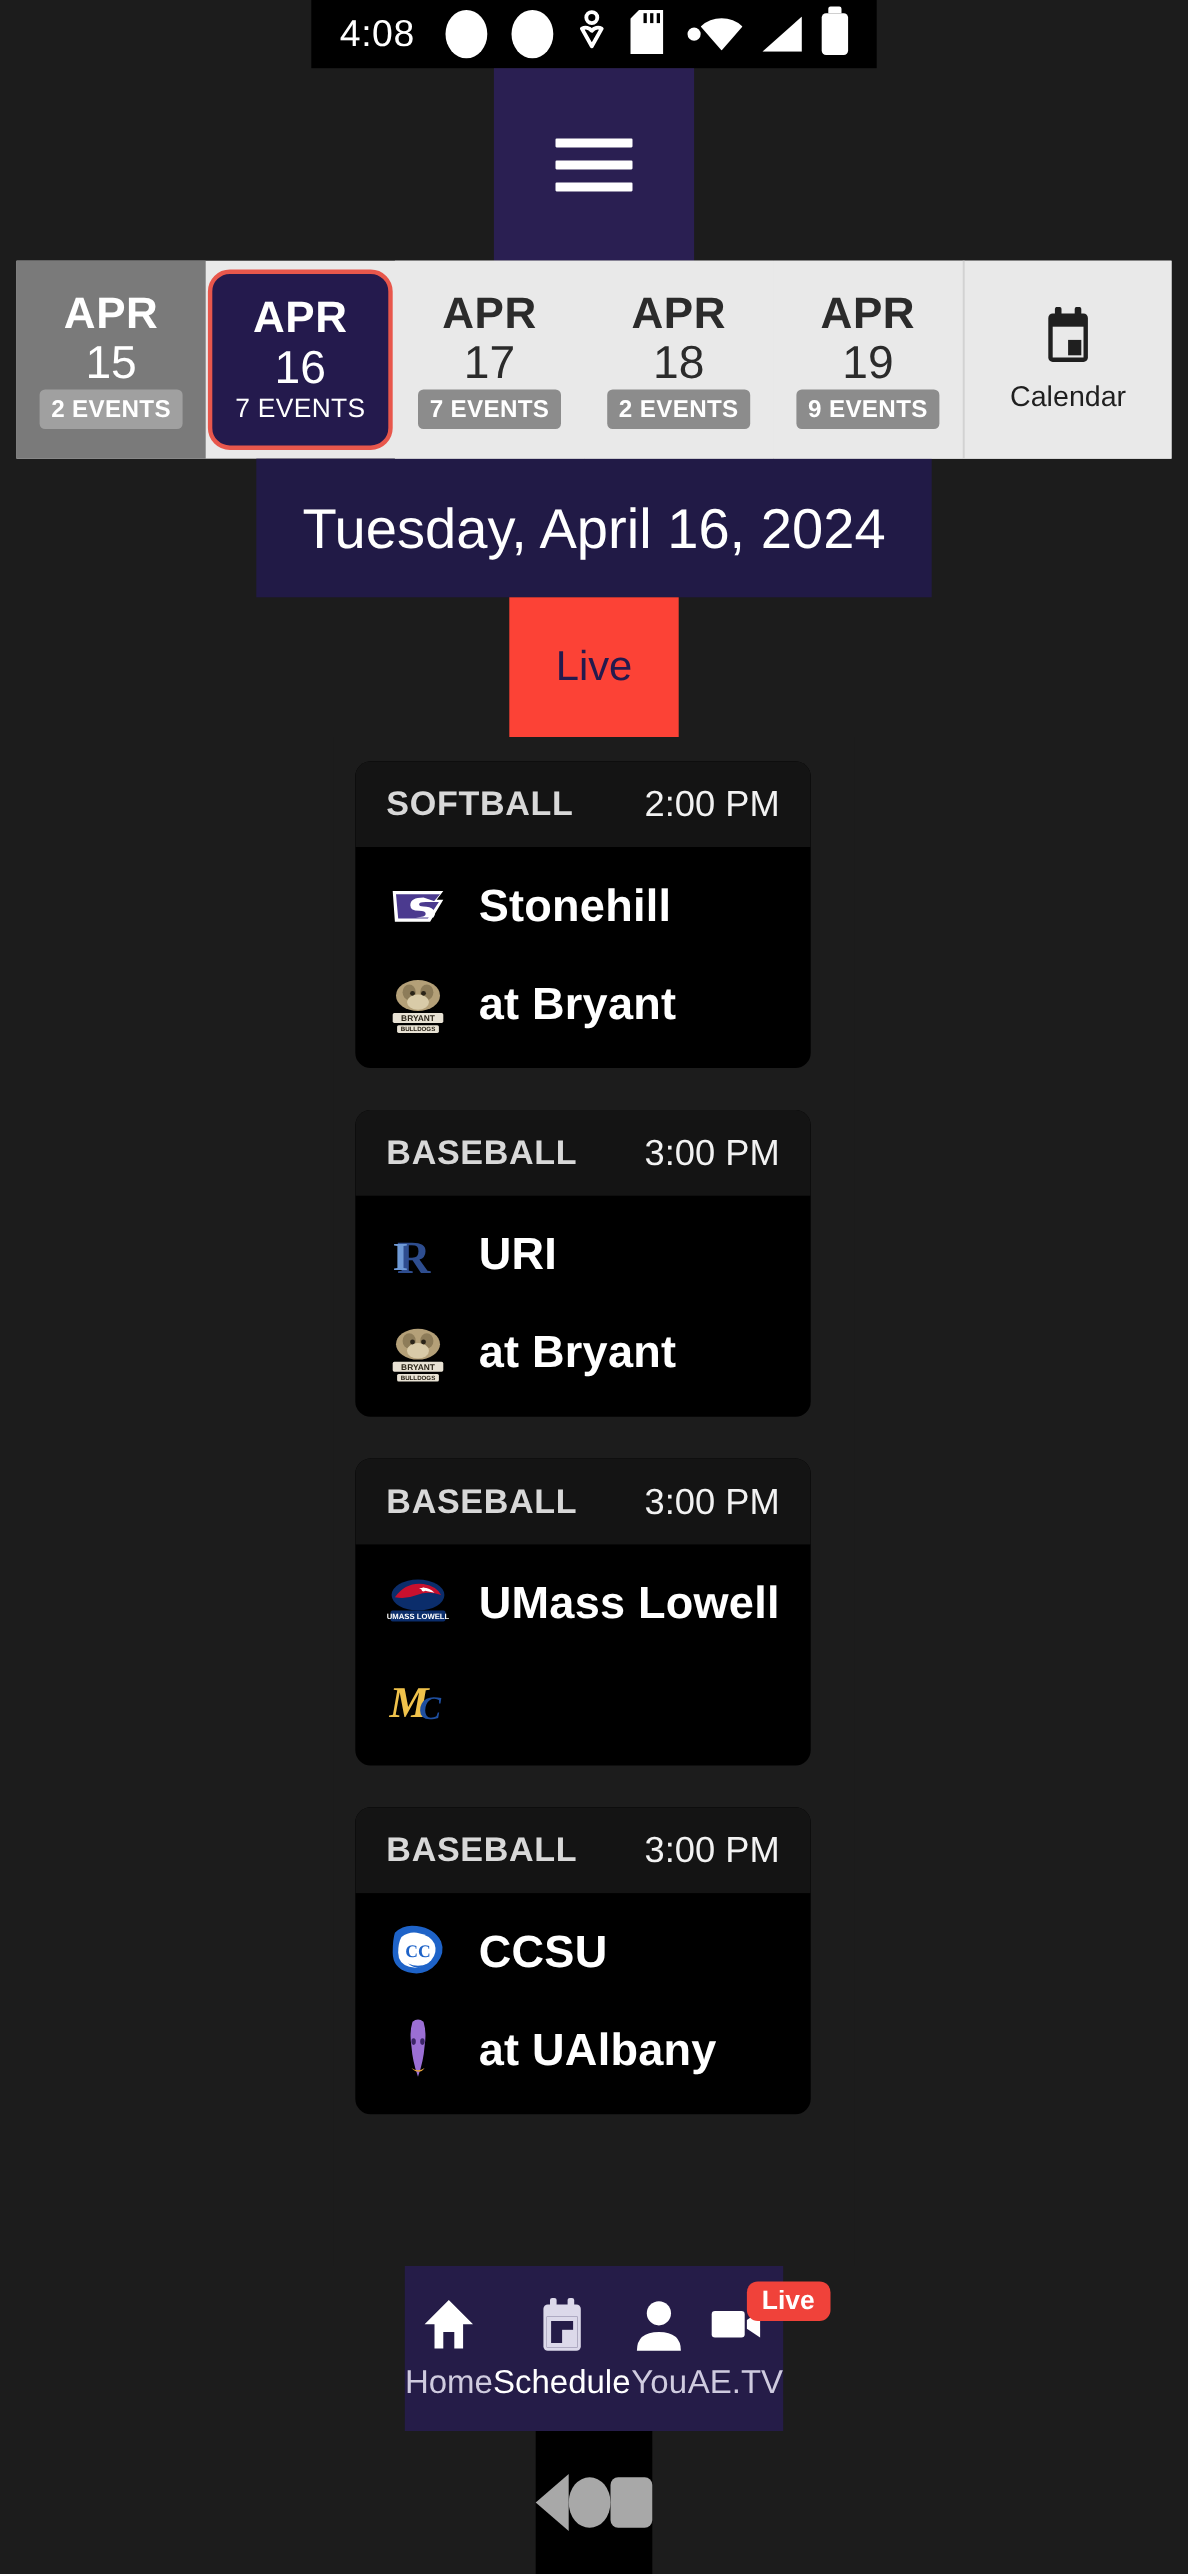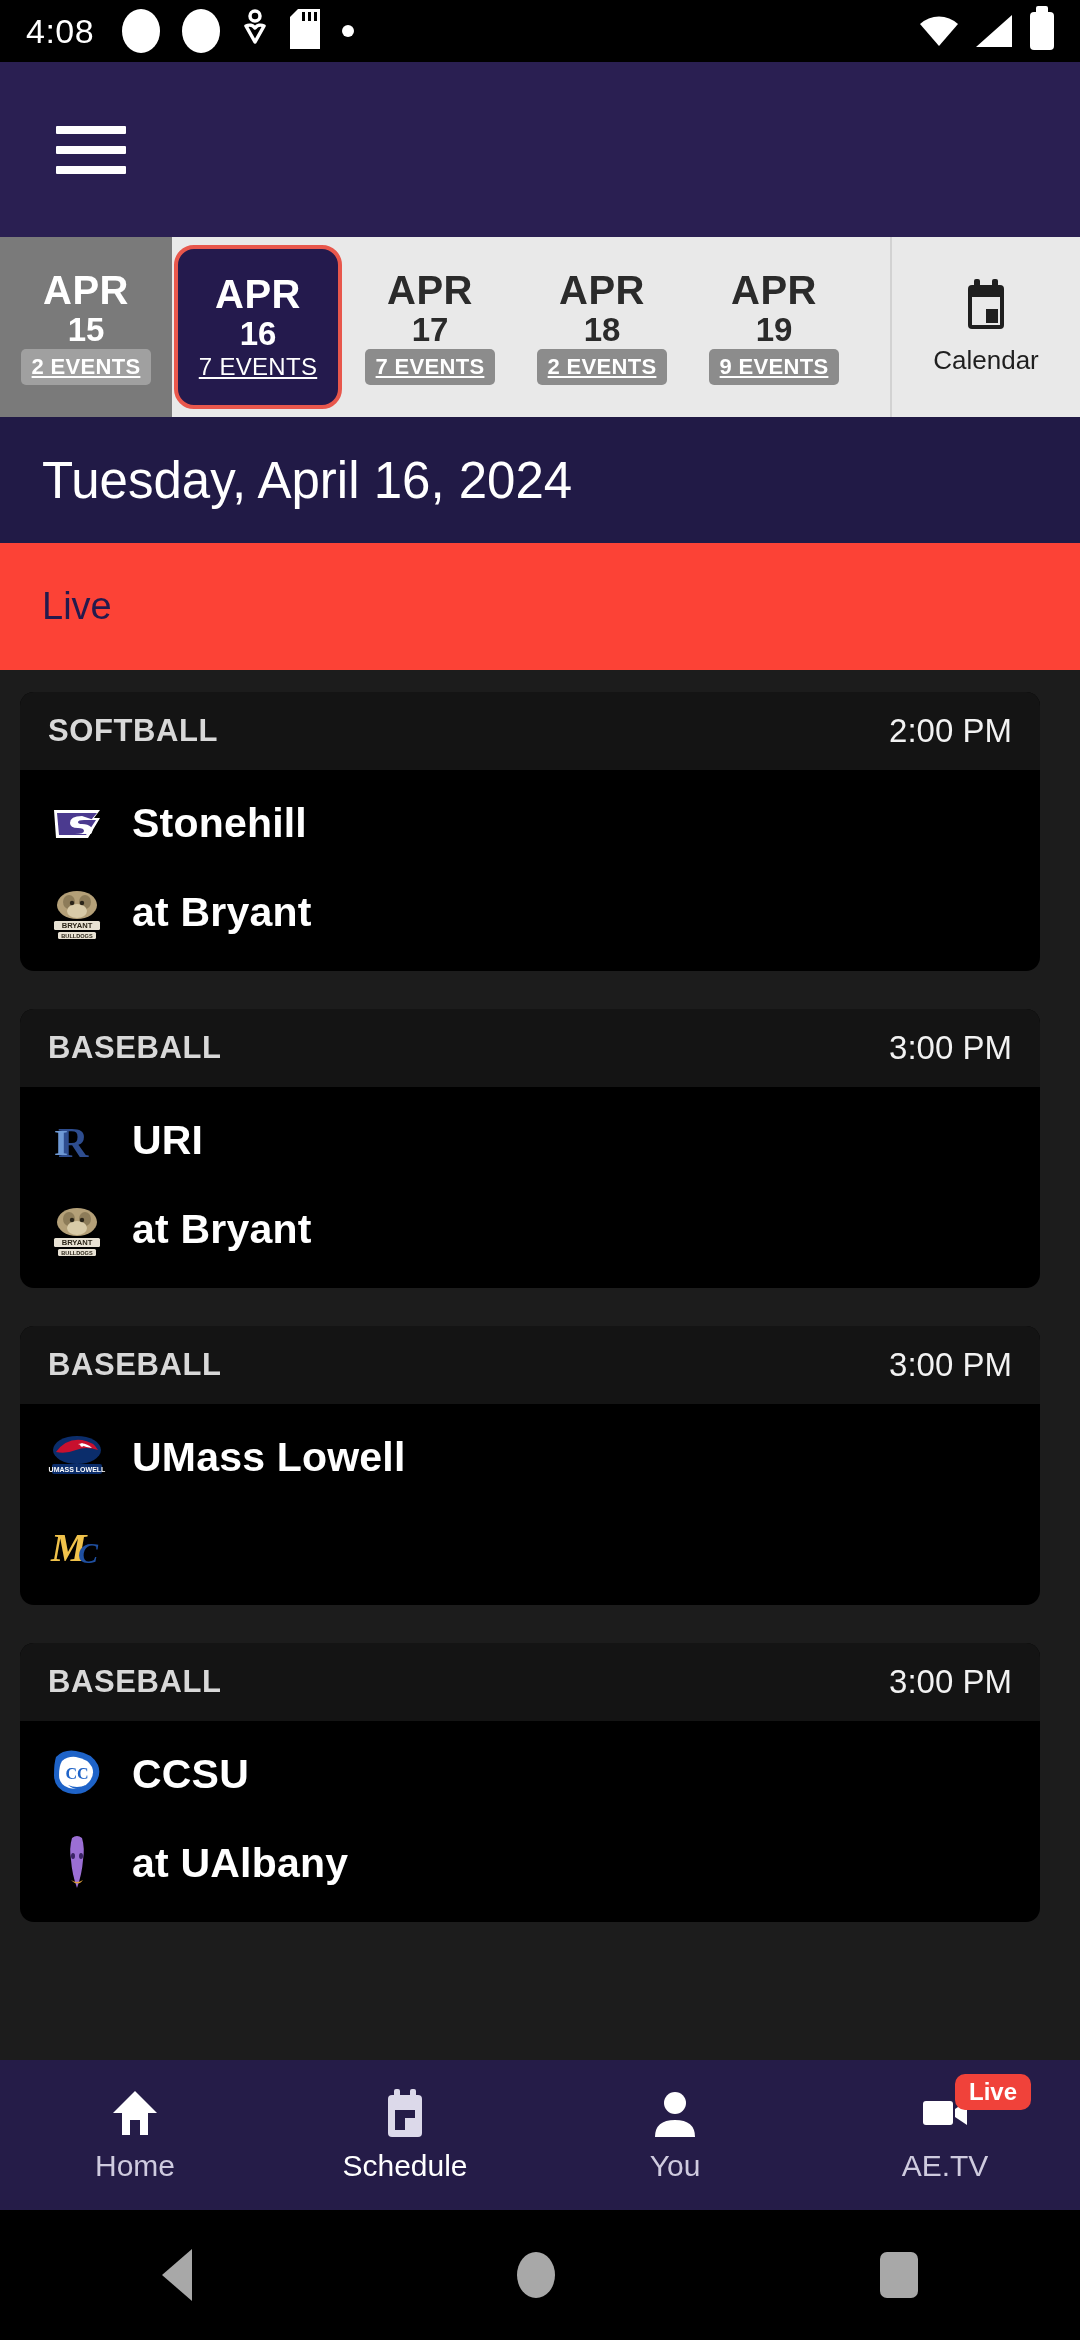--- a/index.html
+++ b/index.html
@@ -2,21 +2,21 @@
 <html><head>
 <meta charset="utf-8">
 <style>
   * { margin:0; padding:0; box-sizing:border-box; }
   html, body {
     width:1080px; height:2340px;
     background:#000;
     font-family:"Liberation Sans", sans-serif;
     overflow:hidden;
   }
-  #screen { width:1080px; height:2340px; position:relative; display:flex; flex-direction:column; background:#1c1c1c; }
+  #screen { width:1080px; height:2340px; position:relative; display:flex; flex-direction:column; background:#1c1c1c;align-items:center; }
 
   
   .statusbar {
     height:62px; background:#000; color:#fff;
     display:flex; align-items:center; padding:0 26px;
     flex:0 0 62px;
   }
   .sb-time { font-size:34px; font-weight:400; letter-spacing:0.5px; }
   .sb-left-icons { display:flex; align-items:center; gap:22px; margin-left:28px; }
   .sb-dot-lg { width:38px; height:44px; border-radius:50%; background:#fff; }
@@ -50,24 +50,24 @@
 
   
   .datestrip { flex:0 0 180px; display:flex; background:#e9e9e9; }
   .datetab {
     width:172px; flex:0 0 172px; display:flex; flex-direction:column;
     align-items:center; justify-content:center; gap:2px; position:relative;
   }
   .datetab.past { background:#7a7a7a; color:#fff; }
   .datetab.future { background:#e9e9e9; color:#2b2b2b; }
   .datetab .mon { font-size:40px; font-weight:700; line-height:1.05; letter-spacing:0.5px; }
-  .datetab .day { font-size:33px; font-weight:700; line-height:1.05; }
+  .datetab .day { font-size:42px; font-weight:400; line-height:1.05; }
   .datetab .evt {
     font-size:22px; font-weight:700; letter-spacing:0.3px;
-    padding:5px 11px; border-radius:5px; margin-top:0;text-decoration:underline;
+    padding:5px 11px; border-radius:5px; margin-top:0;
   }
   .datetab.past .evt { background:#a0a0a0; color:#fff; }
   .datetab.future .evt { background:#8c8c8c; color:#fff; }
   .datetab.selected {
     background:#241a4d; color:#fff; border:4px solid #e8574c;
     border-radius:20px; width:168px; flex:0 0 168px; margin:8px 2px;
   }
   .datetab.selected .evt { background:transparent; color:#fff; font-weight:400; font-size:24px; padding:0; }
   .cal-tab {
     margin-left:auto; width:190px; flex:0 0 190px; background:#e9e9e9;

